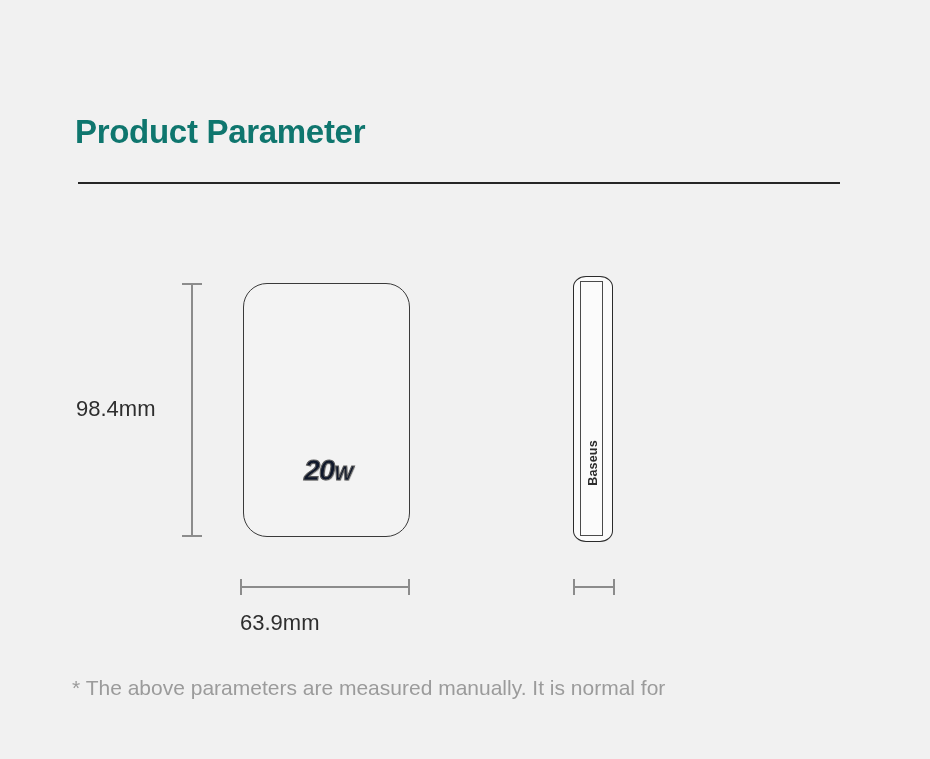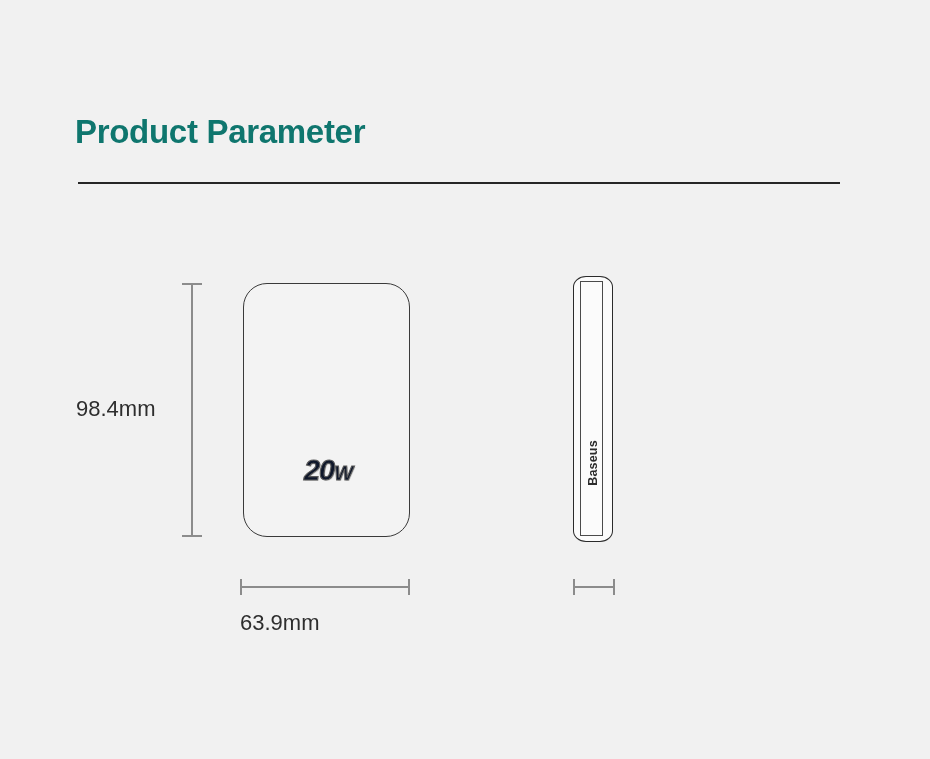--- a/index.html
+++ b/index.html
@@ -288,15 +288,16 @@
     <div class="label-width">63.9mm</div>
 
     <div class="dim-h-side">
       <div class="cap start"></div>
       <div class="cap end"></div>
     </div>
 
   </div>
 
   <div class="footnote">
+    <span>* The above parameters are measured manually. It is normal for</span>
   </div>
 
 </div>
 
 </body></html>

